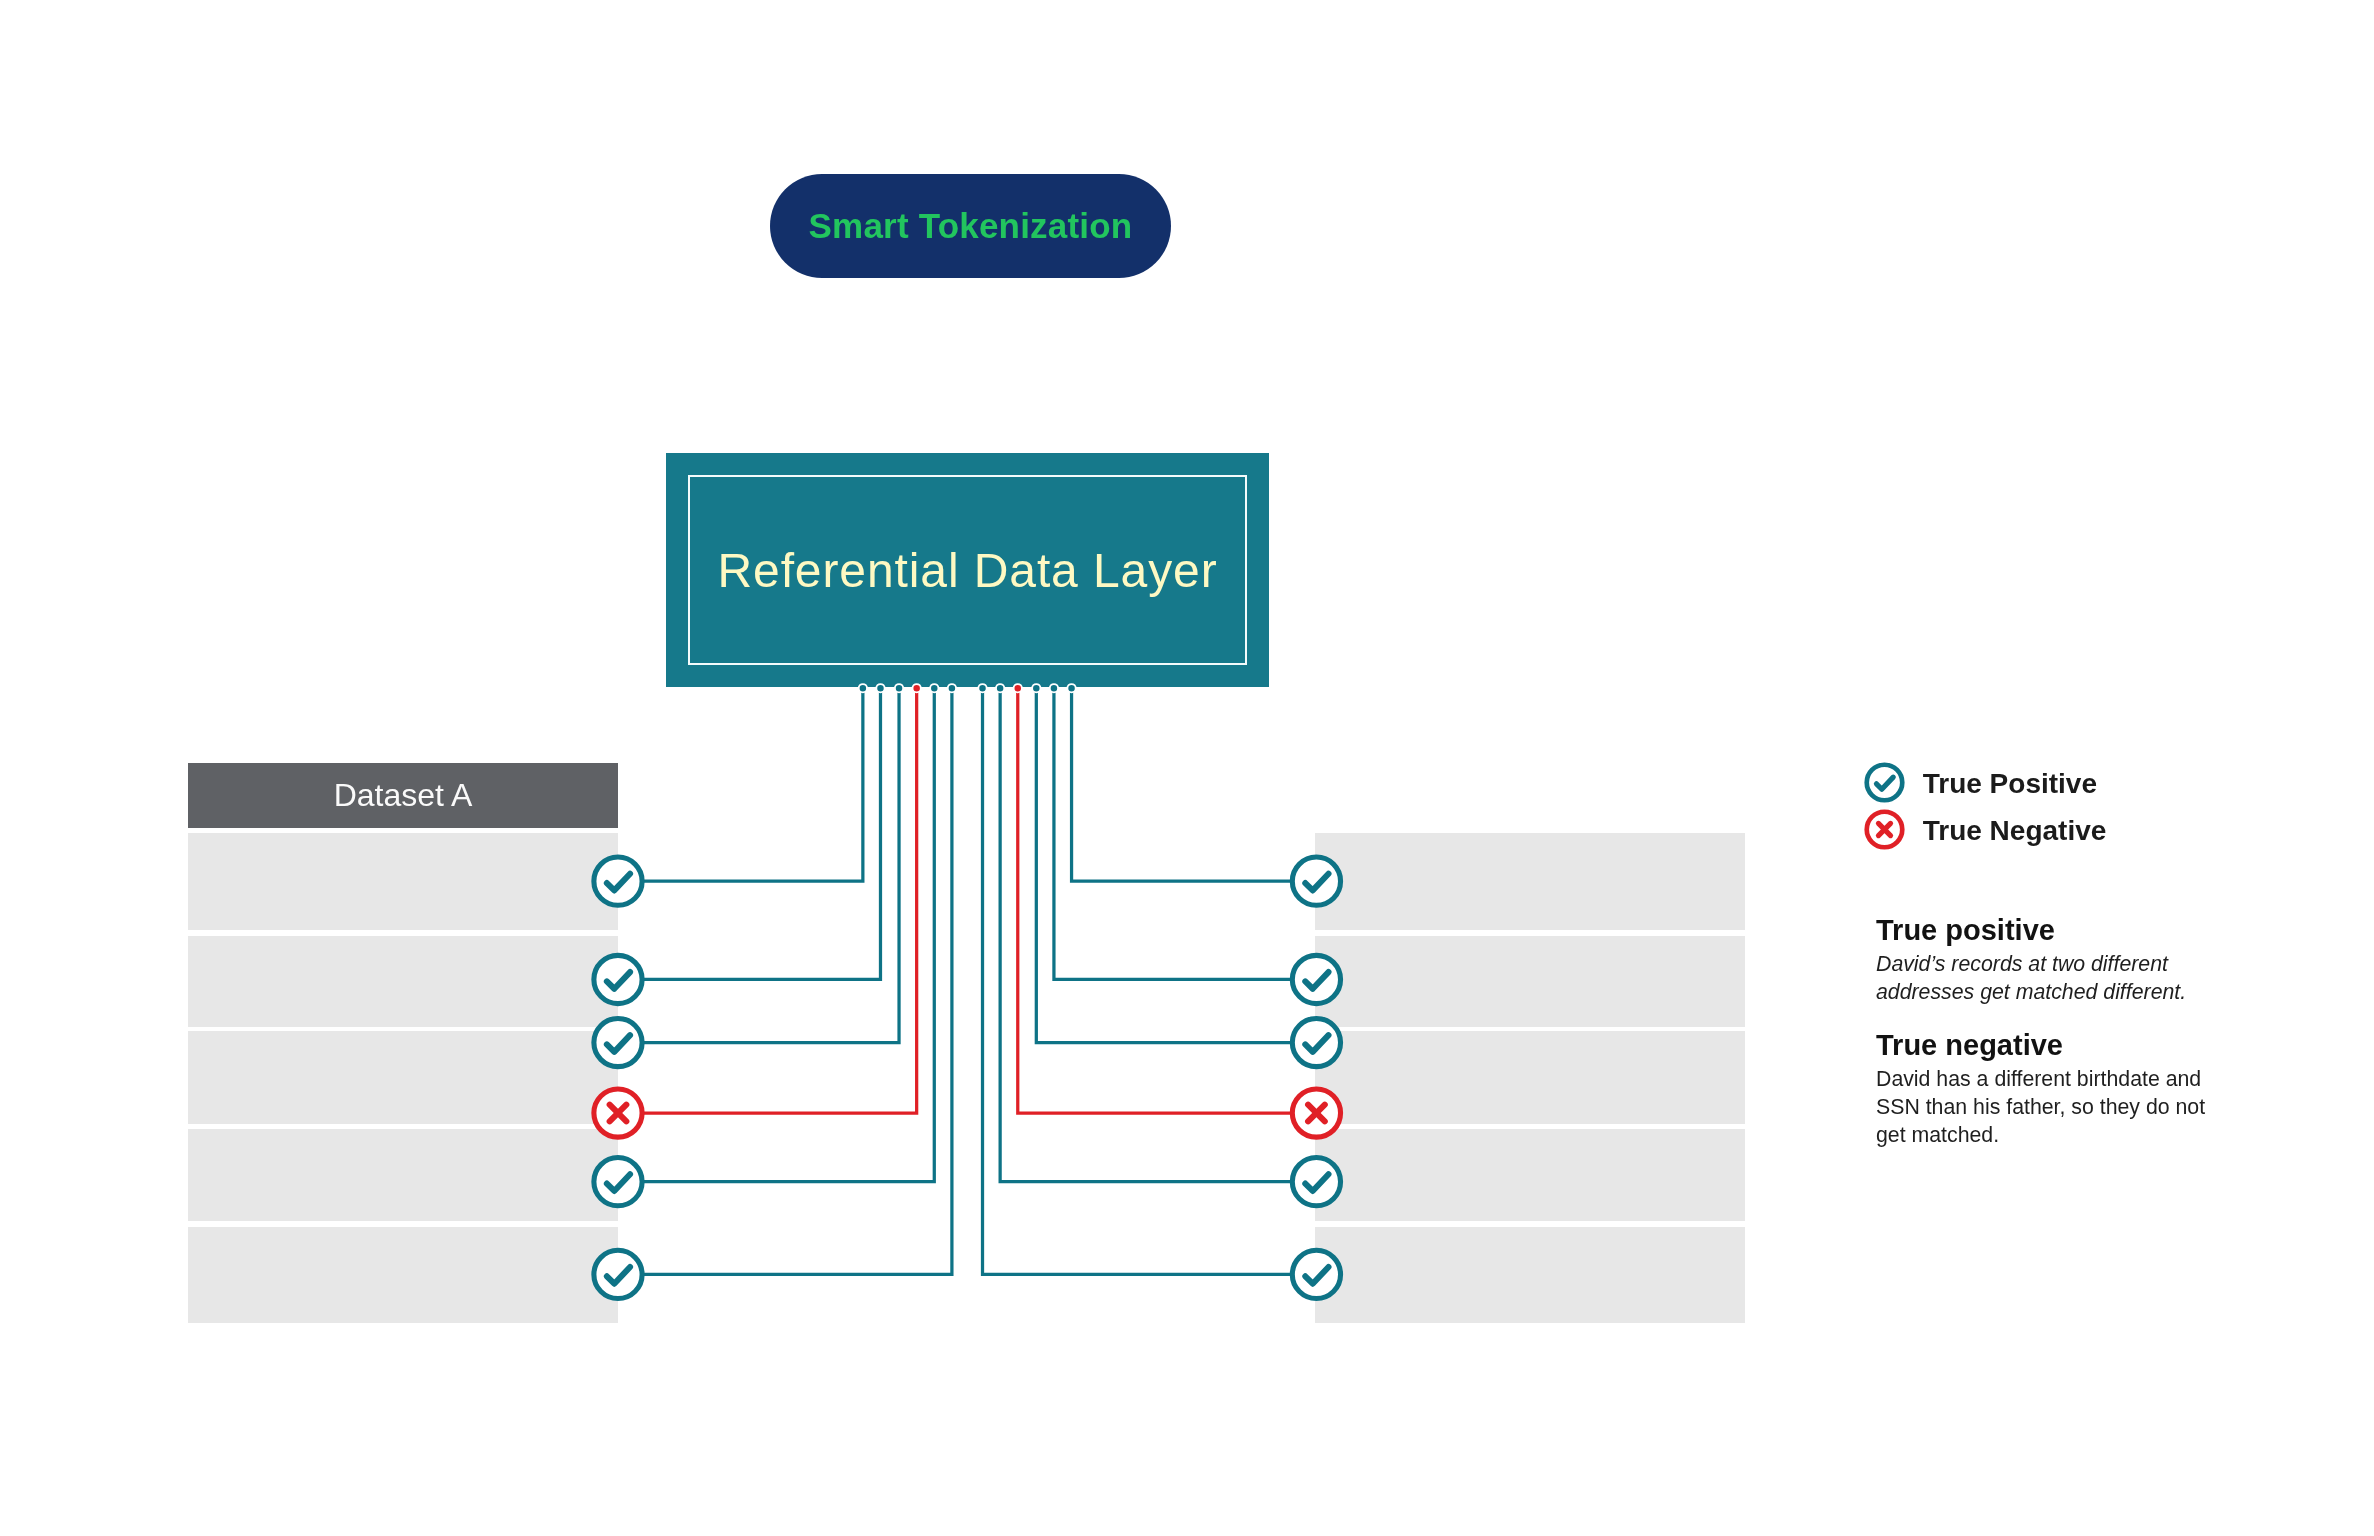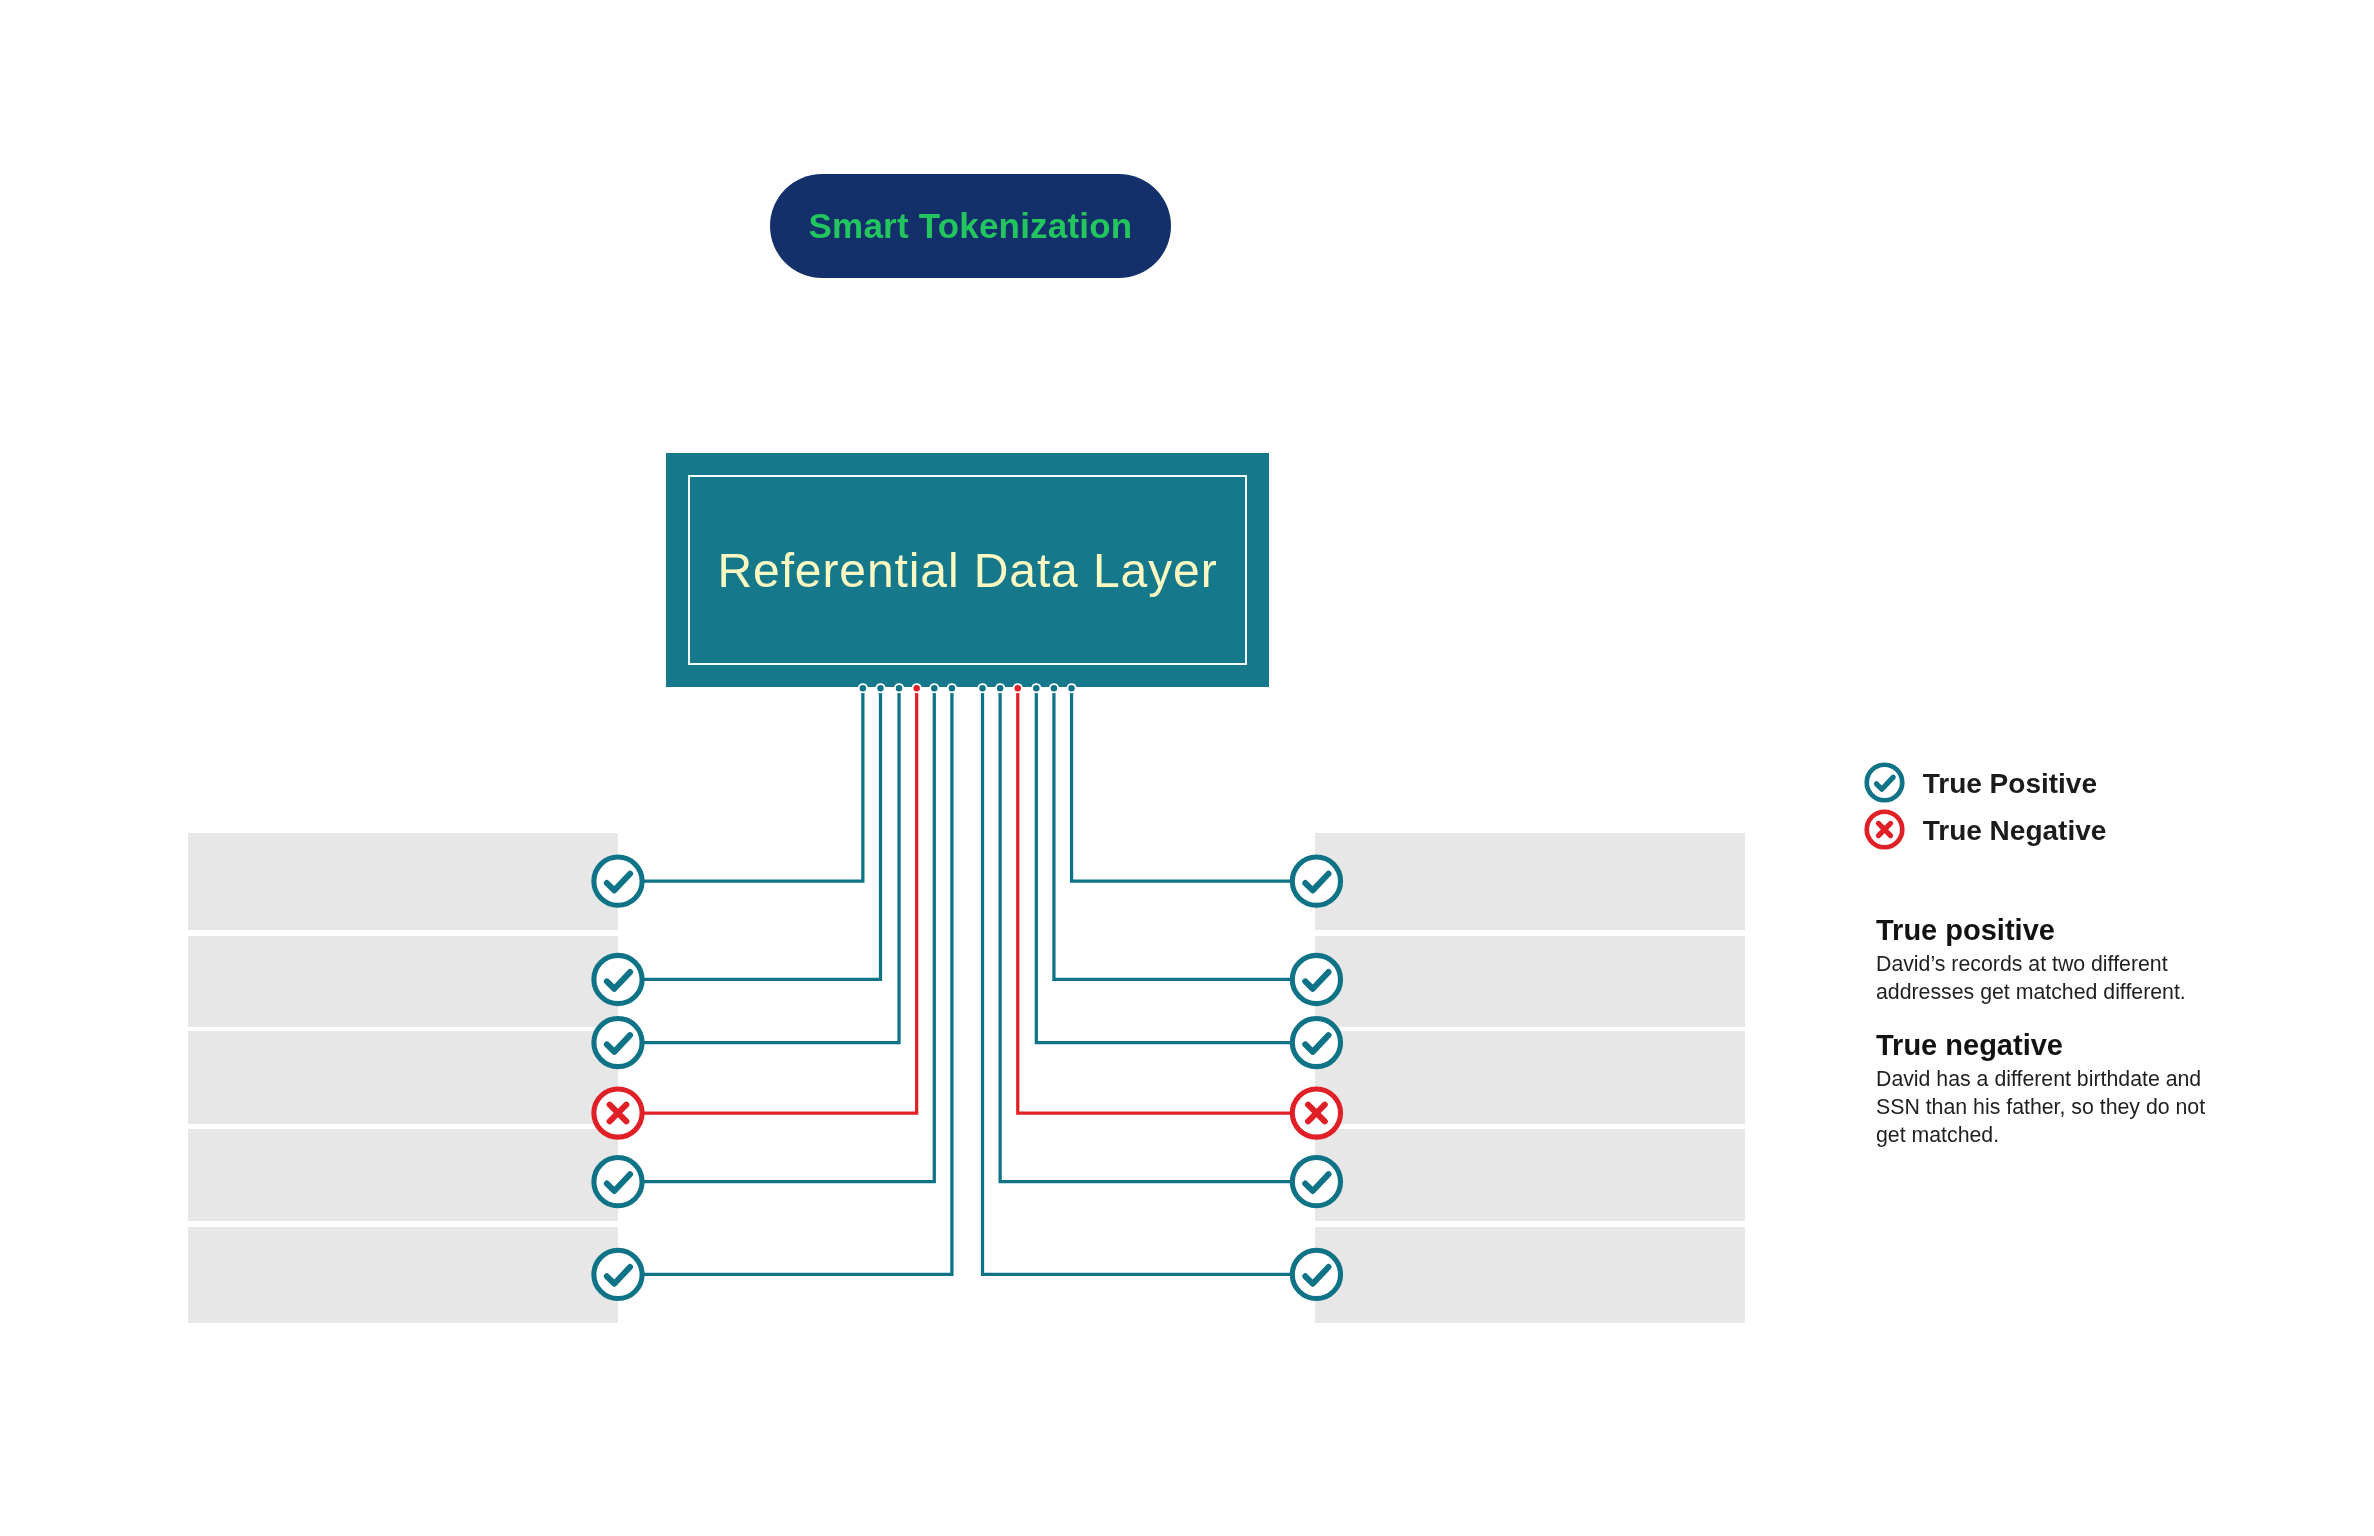--- a/index.html
+++ b/index.html
@@ -36,37 +36,40 @@
 
   
   .legend-row{position:absolute;left:1863px;height:43px;display:flex;align-items:center;gap:16.7px;}
   .legend-row.one{top:762px;} .legend-row.two{top:809px;}
   .legend-label{font-size:28px;font-weight:700;color:#1b1b1b;white-space:nowrap;}
 
   
   .note-heading{position:absolute;left:1876px;font-size:29px;font-weight:700;color:#121212;white-space:nowrap;}
   .nh1{top:914px;} .nh2{top:1029px;}
   .note-body{position:absolute;left:1876px;font-size:21.3px;line-height:28px;color:#1f1f1f;white-space:nowrap;}
-  .nb1{top:950px;} .nb2{top:1065px;}
+  .nb1{top:950px;font-style:italic;} .nb2{top:1065px;}
 </style>
 </head>
 <body>
 
 <div class="stage">
 
   <div class="pill">
     <span>Smart Tokenization</span>
   </div>
 
   <div class="corebox">
     <div class="inner"></div>
     <div class="label">Referential Data Layer</div>
   </div>
 
   <div class="dtable a">
+    <div class="thead">
+      <span>Dataset A</span>
+    </div>
     <div class="trow r1"></div>
     <div class="trow r2"></div>
     <div class="trow r3"></div>
     <div class="trow r4"></div>
     <div class="trow r5"></div>
   </div>
 
   <div class="dtable b">
     <div class="trow r1"></div>
     <div class="trow r2"></div>

